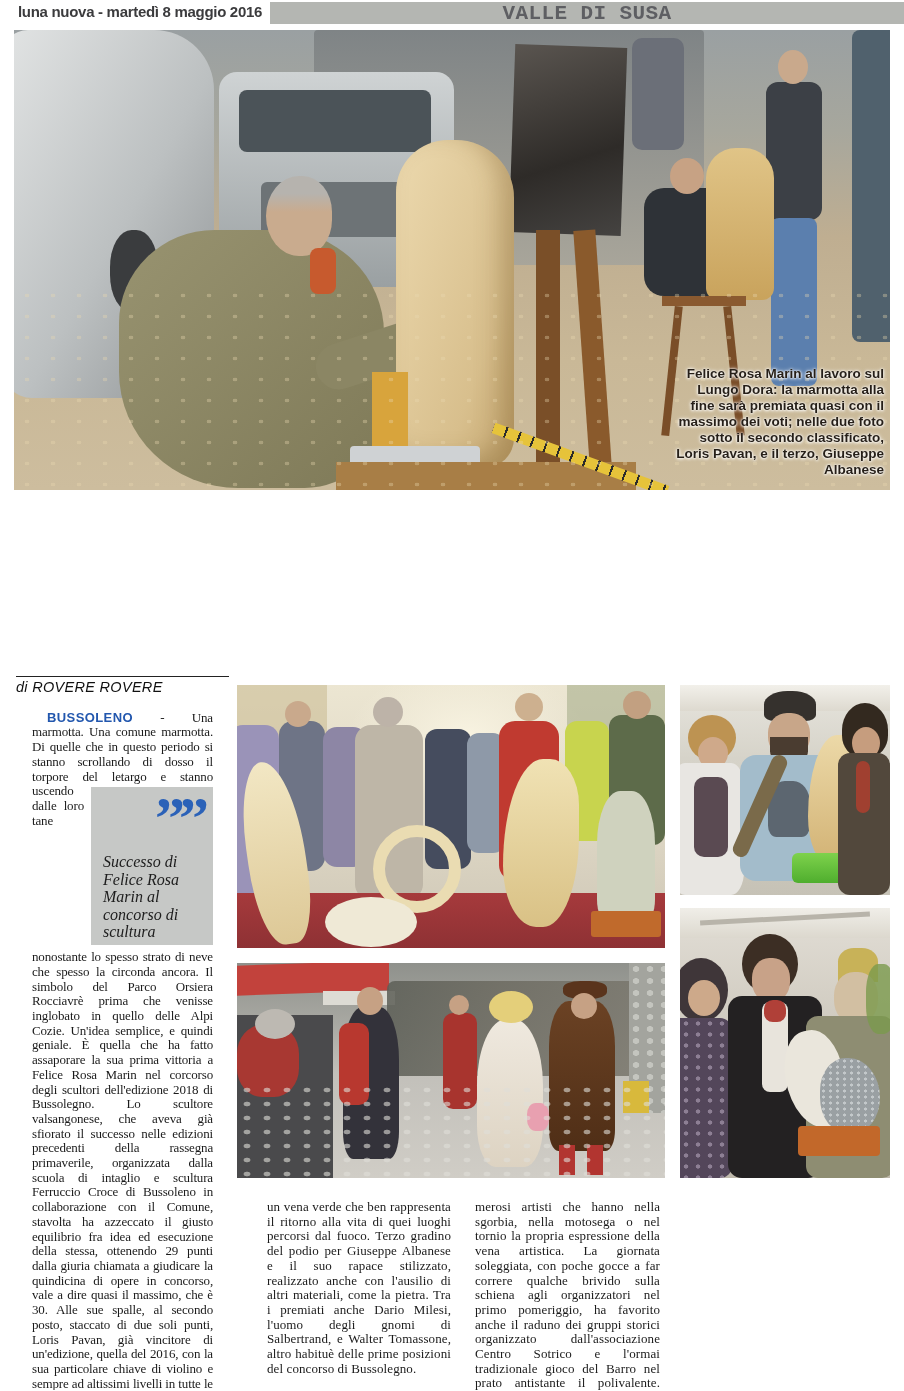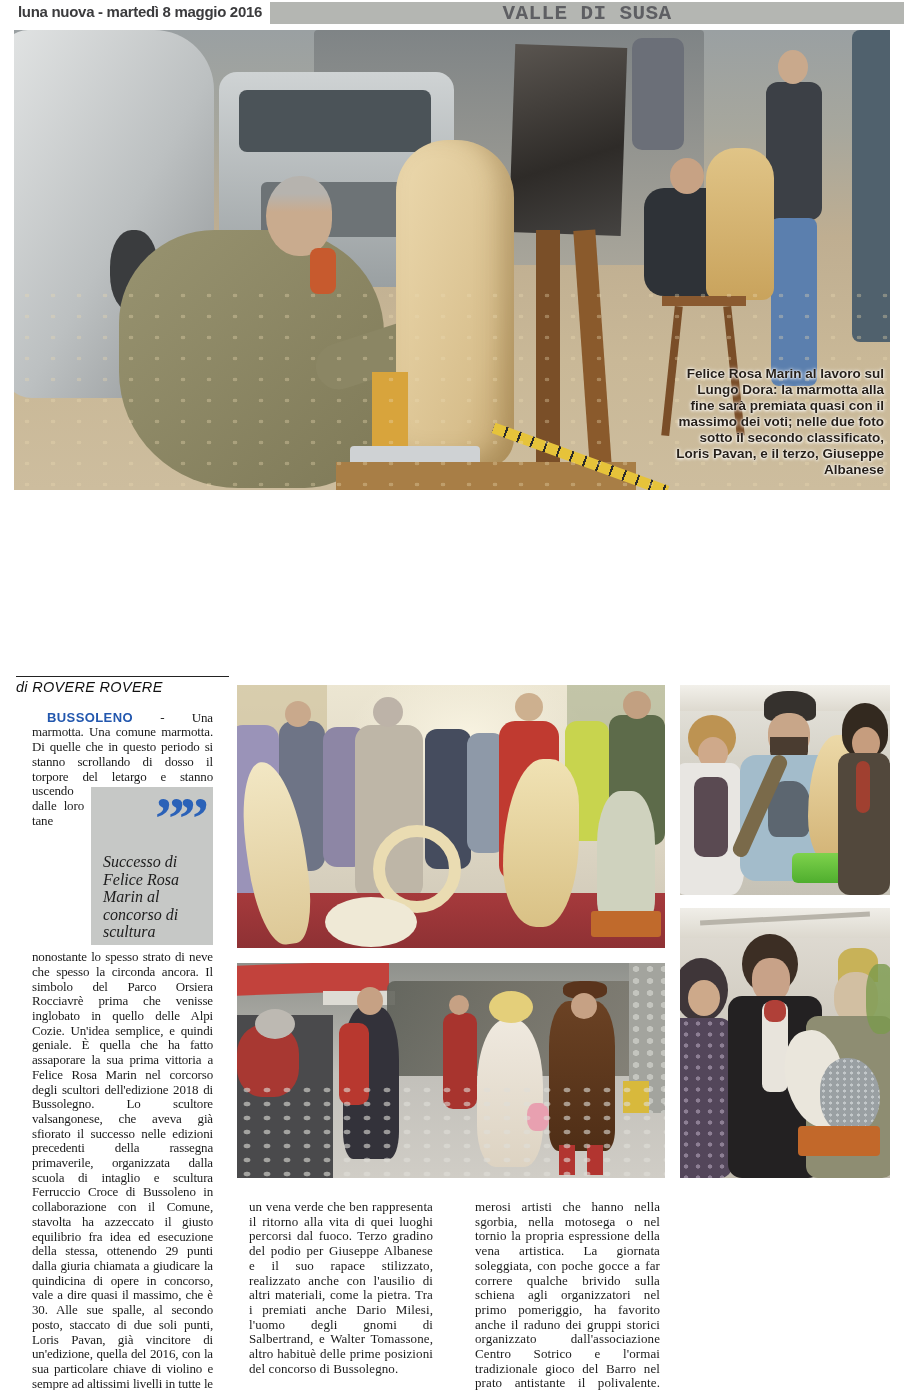--- a/index.html
+++ b/index.html
@@ -33,21 +33,21 @@
 
   
   .headline{position:absolute;left:14px;top:500px;width:890px;}
   .hl{font-family:"Liberation Sans",sans-serif;font-weight:bold;font-size:64px;line-height:71px;
       letter-spacing:-2px;color:#0d0d0d;white-space:nowrap;transform:scaleX(.77);transform-origin:0 50%;}
 
   
   .col{position:absolute;overflow:hidden;text-align:justify;font-size:13px;line-height:14.7px;}
   .col p{margin:16px;}
   .col1{left:16px;top:676px;width:213px;height:714px;letter-spacing:-.15px;}
-  .col2{left:233px;top:1184px;width:216px;height:206px;letter-spacing:.1px;}
+  .col2{left:251px;top:1184px;width:216px;height:206px;letter-spacing:.1px;}
   .col3{left:459px;top:1184px;width:217px;height:206px;letter-spacing:.1px;}
   .byline{border-top:1.5px solid #222;padding-top:3px;margin-bottom:13px;text-align:left;
           font-family:"Liberation Sans",sans-serif;font-style:italic;font-size:14.5px;letter-spacing:.3px;color:#111;}
   .ind{text-indent:15px;}
   .lead{font-family:"Liberation Sans",sans-serif;font-weight:bold;color:#2257ae;
         font-size:13px;letter-spacing:.4px;}
 
   
   .pullbox{display:block;float:right;width:122px;height:158px;background:#c6c8c6;
            margin:3px 0 5px 7px;padding:4px 10px 0 12px;box-sizing:border-box;text-indent:0;}

